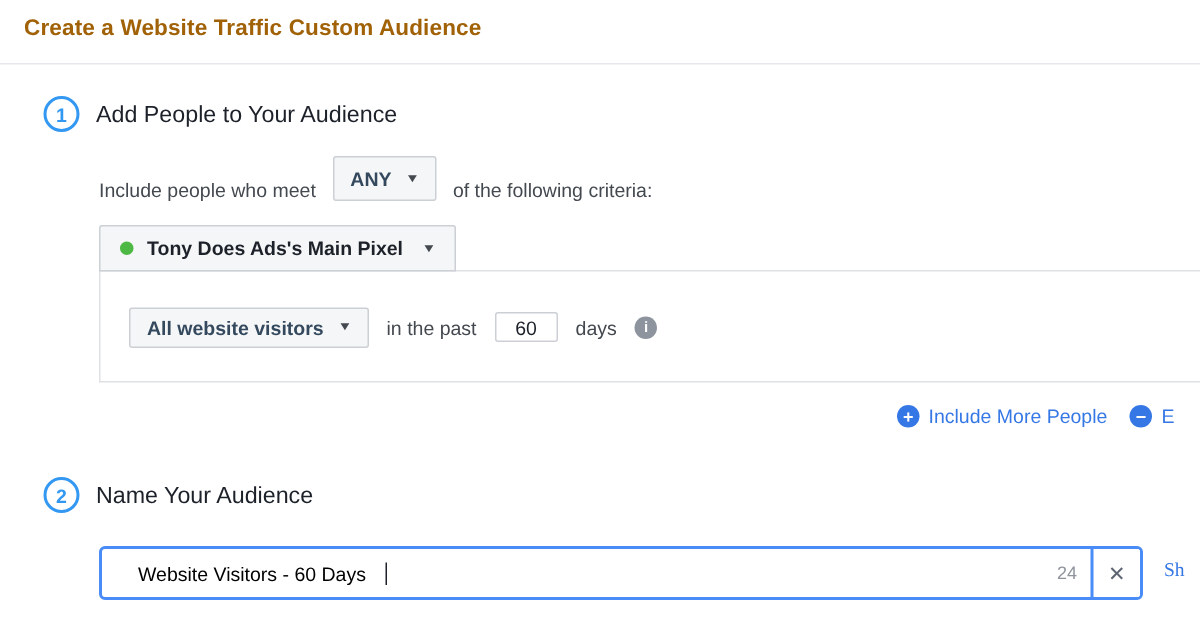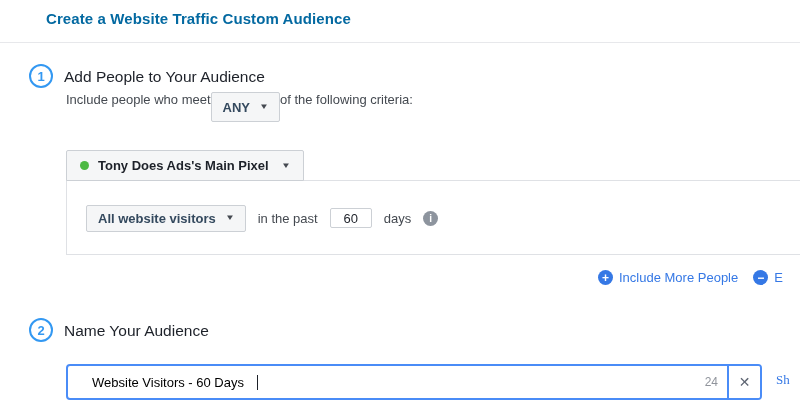--- a/index.html
+++ b/index.html
@@ -4,43 +4,43 @@
 <style>
   * { margin:0; padding:0; box-sizing:border-box; }
   html,body { background:#fff; }
   body { font-family:"Liberation Sans", sans-serif; }
   .screen {
     position:relative; width:800px; height:418px;
     background:#ffffff; overflow:hidden; color:#1d2129;
   }
   .page-title {
     position:absolute; left:16px; top:10px;
-    font-size:15px; font-weight:bold; color:#0369a1; letter-spacing:.1px;margin-left:30px;
+    font-size:15px; font-weight:bold; color:#a16207; letter-spacing:.1px;
   }
   .top-divider {
     position:absolute; left:0; top:42px; width:800px; height:1px;
     background:#e7e8eb;
   }
   .step-circle {
     position:absolute; width:24px; height:24px; border-radius:50%;
     border:2px solid #3398f2; color:#3398f2;
     font-size:13px; font-weight:bold;
     display:flex; align-items:center; justify-content:center; background:#fff;
   }
   .step1-circle { left:29px; top:64px; }
   .step2-circle { left:29px; top:318px; }
   .step-heading {
     position:absolute; left:64px; font-size:15.5px; font-weight:normal; color:#1d2129;
   }
   .step1-heading { top:68px; }
   .step2-heading { top:322px; }
 
   .criteria-row {
-    position:absolute; left:66px; top:92px; height:30px;
-    display:flex; align-items:flex-start; gap:0; font-size:13px; color:#444950;
+    position:absolute; left:66px; top:104px; height:30px;
+    display:flex; align-items:flex-end; gap:11px; font-size:13px; color:#444950;
     white-space:nowrap;
   }
   .dd-btn {
     height:30px; display:inline-flex; align-items:center; gap:10px;
     padding:0 11px; background:#f5f6f7; border:1px solid #ccd0d5;
     border-radius:2px; font-size:13px; font-weight:bold; color:#34495e;
     cursor:pointer;
   }
   .caret { font-size:8px; color:#444950; line-height:1; transform:scaleX(1.25); }
 

